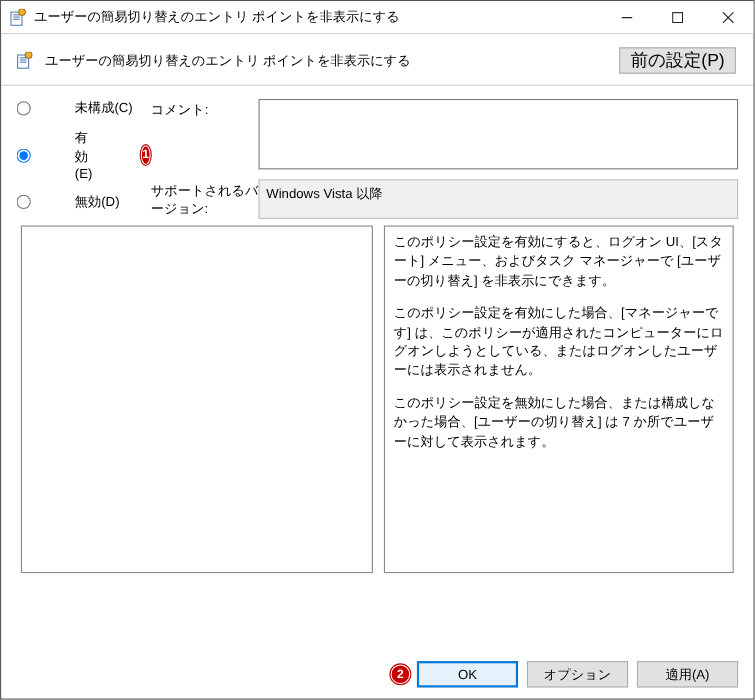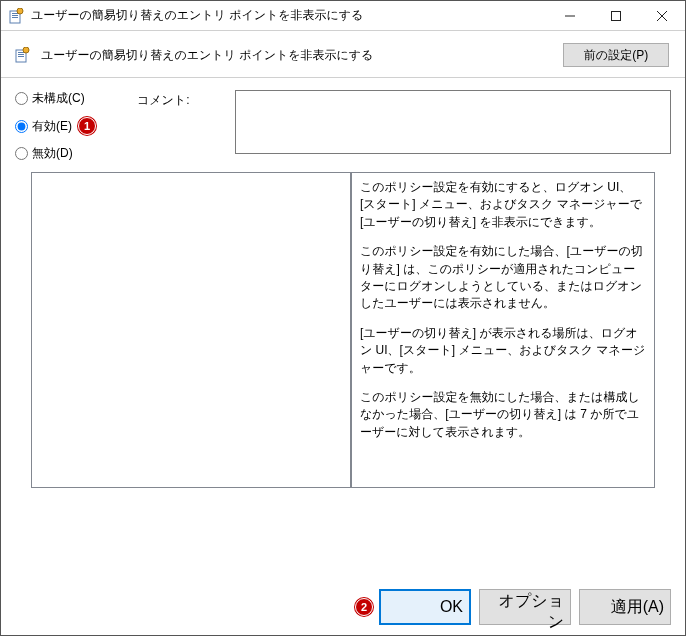--- a/index.html
+++ b/index.html
@@ -50,21 +50,21 @@
   }
   .header .desc {
     flex: 1;
     color: #000;
   }
   .navbtn {
     width: 106px;
     height: 24px;
     background: #e1e1e1;
     border: 1px solid #adadad;
-    font-size: 12px;
+    font-size: 16px;
     padding: 0;
     margin-left: 6px;
   }
   .hr {
     border-top: 1px solid #d0d0d0;
     margin: 4px 0 4px 0;
   }
   
   .body {
     display: flex;
@@ -76,20 +76,21 @@
     padding: 8px 14px 0 14px;
   }
   .radiocell {
     width: 122px;
   }
   .radioitem {
     display: flex;
     align-items: center;
     margin-bottom: 10px;
     position: relative;
+    gap: 36px;
   }
   .radioitem input[type=radio] {
     margin: 0 4px 0 0;
     width: 13px; height: 13px;
   }
   .radlabel { cursor: default; }
   .callout {
     display: inline-flex;
     align-items: center; justify-content: center;
     width: 18px; height: 18px;
@@ -139,21 +140,22 @@
   .midlabels {
     display: flex;
     padding: 12px 14px 4px 14px;
   }
   .midlabels .left {
     width: 326px;
   }
   .panes {
     display: flex;
     flex: 1;
-    padding: 0 30px;
+    gap: 10px;
+    padding: 0 18px;
     min-height: 0;
   }
   .pane {
     border: 1px solid #828790;
     background: #fff;
     height: 316px;
   }
   .left-pane {
     width: 320px;
   }
@@ -167,26 +169,25 @@
   
   .footer {
     display: flex;
     justify-content: flex-end;
     align-items: center;
     gap: 8px;
     padding: 12px 14px 12px 0;
   }
   .btn {
     width: 92px;
-    height: 36px;
+    height: 24px;
     background: #e1e1e1;
     border: 1px solid #adadad;
-    font-size: 16px;
+    font-size: 12px;
     font-family: inherit;
-    text-align: right;
   }
   .btn.default {
     border: 2px solid #0078d7;
     background: #e5f1fb;
   }
   .okwrap {
     display: flex;
     align-items: center;
   }
   .okwrap .callout {
@@ -279,30 +280,35 @@
         <span class="radlabel">無効(D)</span>
       </div>
     </div>
     <div class="fields">
       <div class="fldrow">
         <div class="fldlab">コメント:</div>
         <div class="fldctrl">
           <textarea class="comment" style=""></textarea>
         </div>
       </div>
+      <div class="fldrow">
+        <div class="fldlab">サポートされるバージョン:</div>
+        <div class="fldctrl">
+          <div class="supported">Windows Vista 以降</div>
+        </div>
+      </div>
     </div>
   </div>
 
 
   <div class="panes">
     <div class="pane left-pane"></div>
     <div class="pane right-pane">
       <p>このポリシー設定を有効にすると、ログオン UI、[スタート] メニュー、およびタスク マネージャーで [ユーザーの切り替え] を非表示にできます。</p>
-      <p>このポリシー設定を有効にした場合、[ユーザーの切り替え] は、このポリシーが適用されたコンピューターにログオンしようとしている、またはログオンしたユーザーには表示されません。</p>
-      <p>[ユーザーの切り替え] が表示される場所は、ログオン UI、[スタート] メニュー、およびタスク マネージャーです。</p>
+      <p>このポリシー設定を有効にした場合、[マネージャーです] は、このポリシーが適用されたコンピューターにログオンしようとしている、またはログオンしたユーザーには表示されません。</p>
       <p>このポリシー設定を無効にした場合、または構成しなかった場合、[ユーザーの切り替え] は 7 か所でユーザーに対して表示されます。</p>
     </div>
   </div>
 
   <div class="footer">
     <div class="okwrap">
       <span class="callout">2</span>
       <button class="btn default">OK</button>
     </div>
     <button class="btn">オプション</button>

